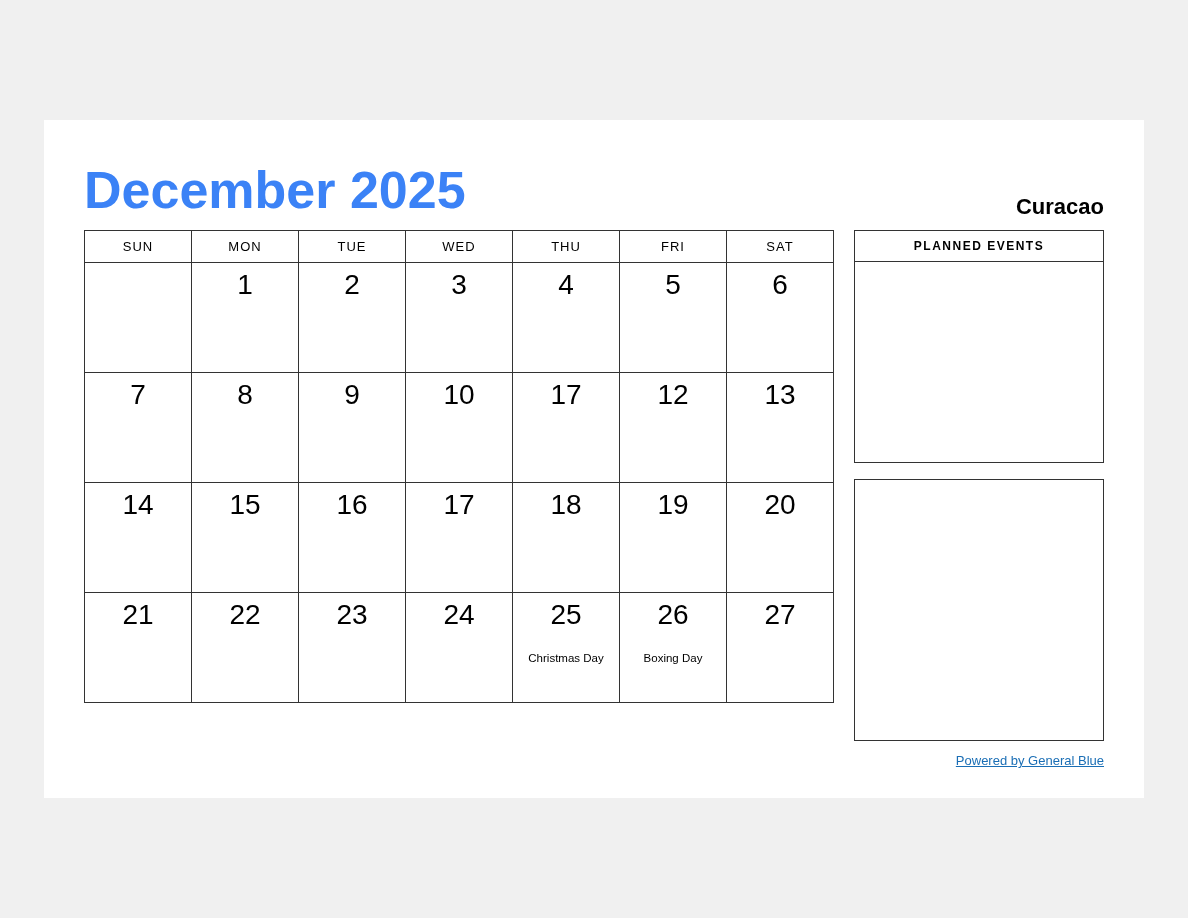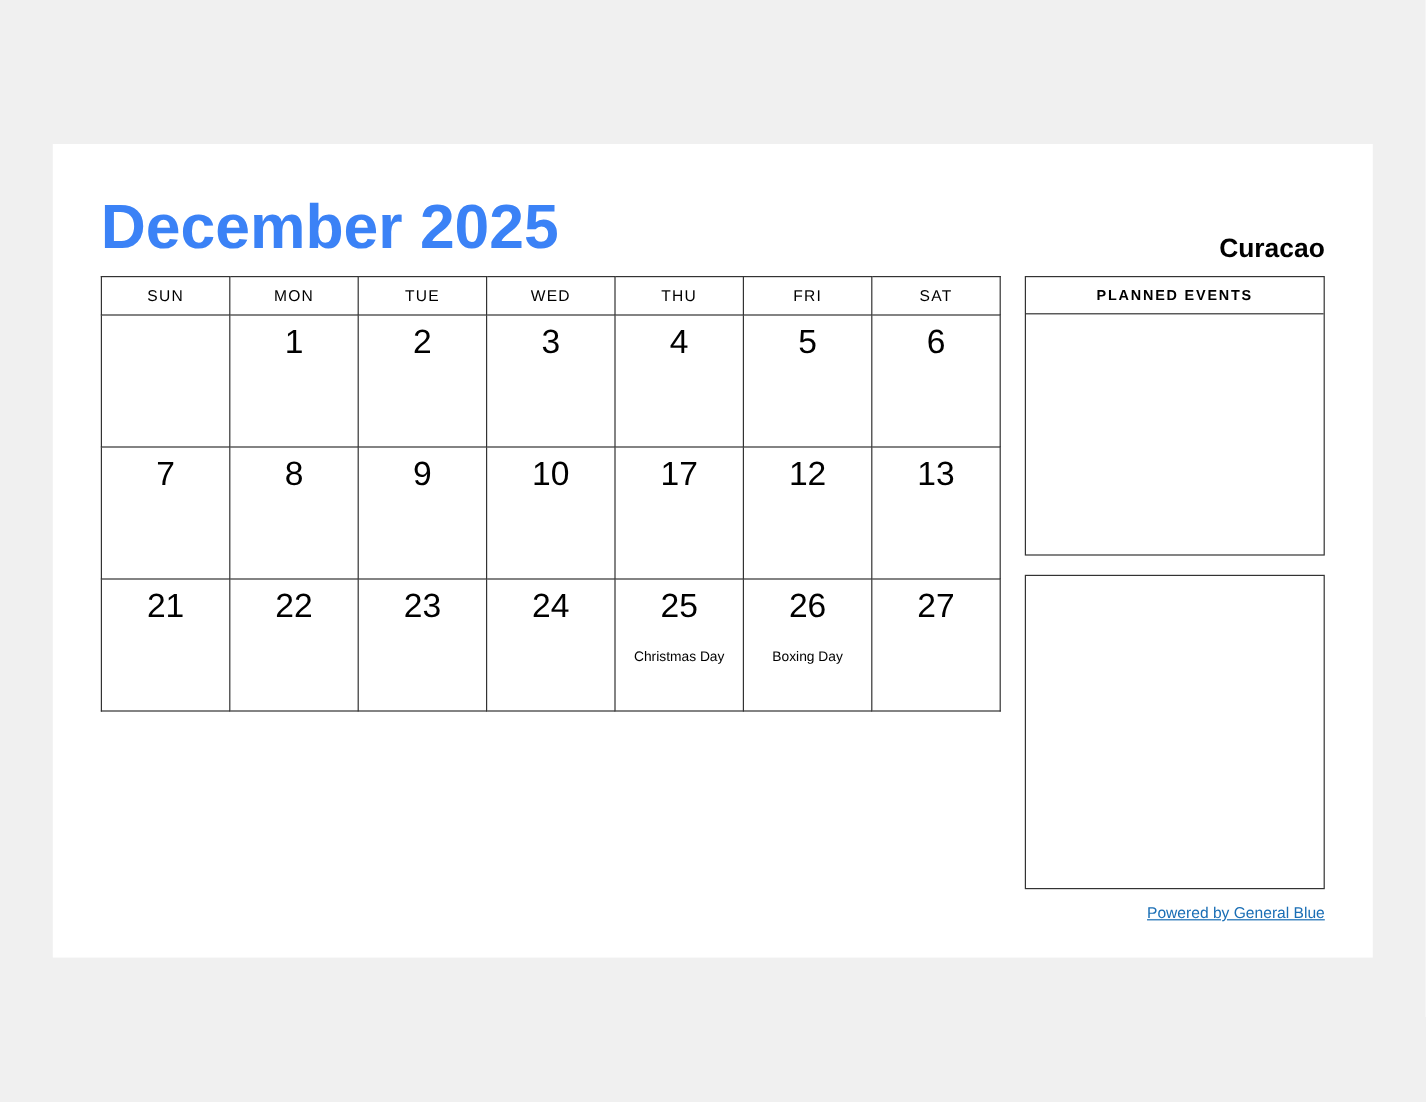--- a/index.html
+++ b/index.html
@@ -183,20 +183,43 @@
               </td>
               <td class="day-cell">
                 <span class="day-num">12</span>
               </td>
               <td class="day-cell">
                 <span class="day-num">13</span>
               </td>
             </tr>
             <tr>
               <td class="day-cell">
+                <span class="day-num">14</span>
+              </td>
+              <td class="day-cell">
+                <span class="day-num">15</span>
+              </td>
+              <td class="day-cell">
+                <span class="day-num">16</span>
+              </td>
+              <td class="day-cell">
+                <span class="day-num">17</span>
+              </td>
+              <td class="day-cell">
+                <span class="day-num">18</span>
+              </td>
+              <td class="day-cell">
+                <span class="day-num">19</span>
+              </td>
+              <td class="day-cell">
+                <span class="day-num">20</span>
+              </td>
+            </tr>
+            <tr>
+              <td class="day-cell">
                 <span class="day-num">21</span>
               </td>
               <td class="day-cell">
                 <span class="day-num">22</span>
               </td>
               <td class="day-cell">
                 <span class="day-num">23</span>
               </td>
               <td class="day-cell">
                 <span class="day-num">24</span>

